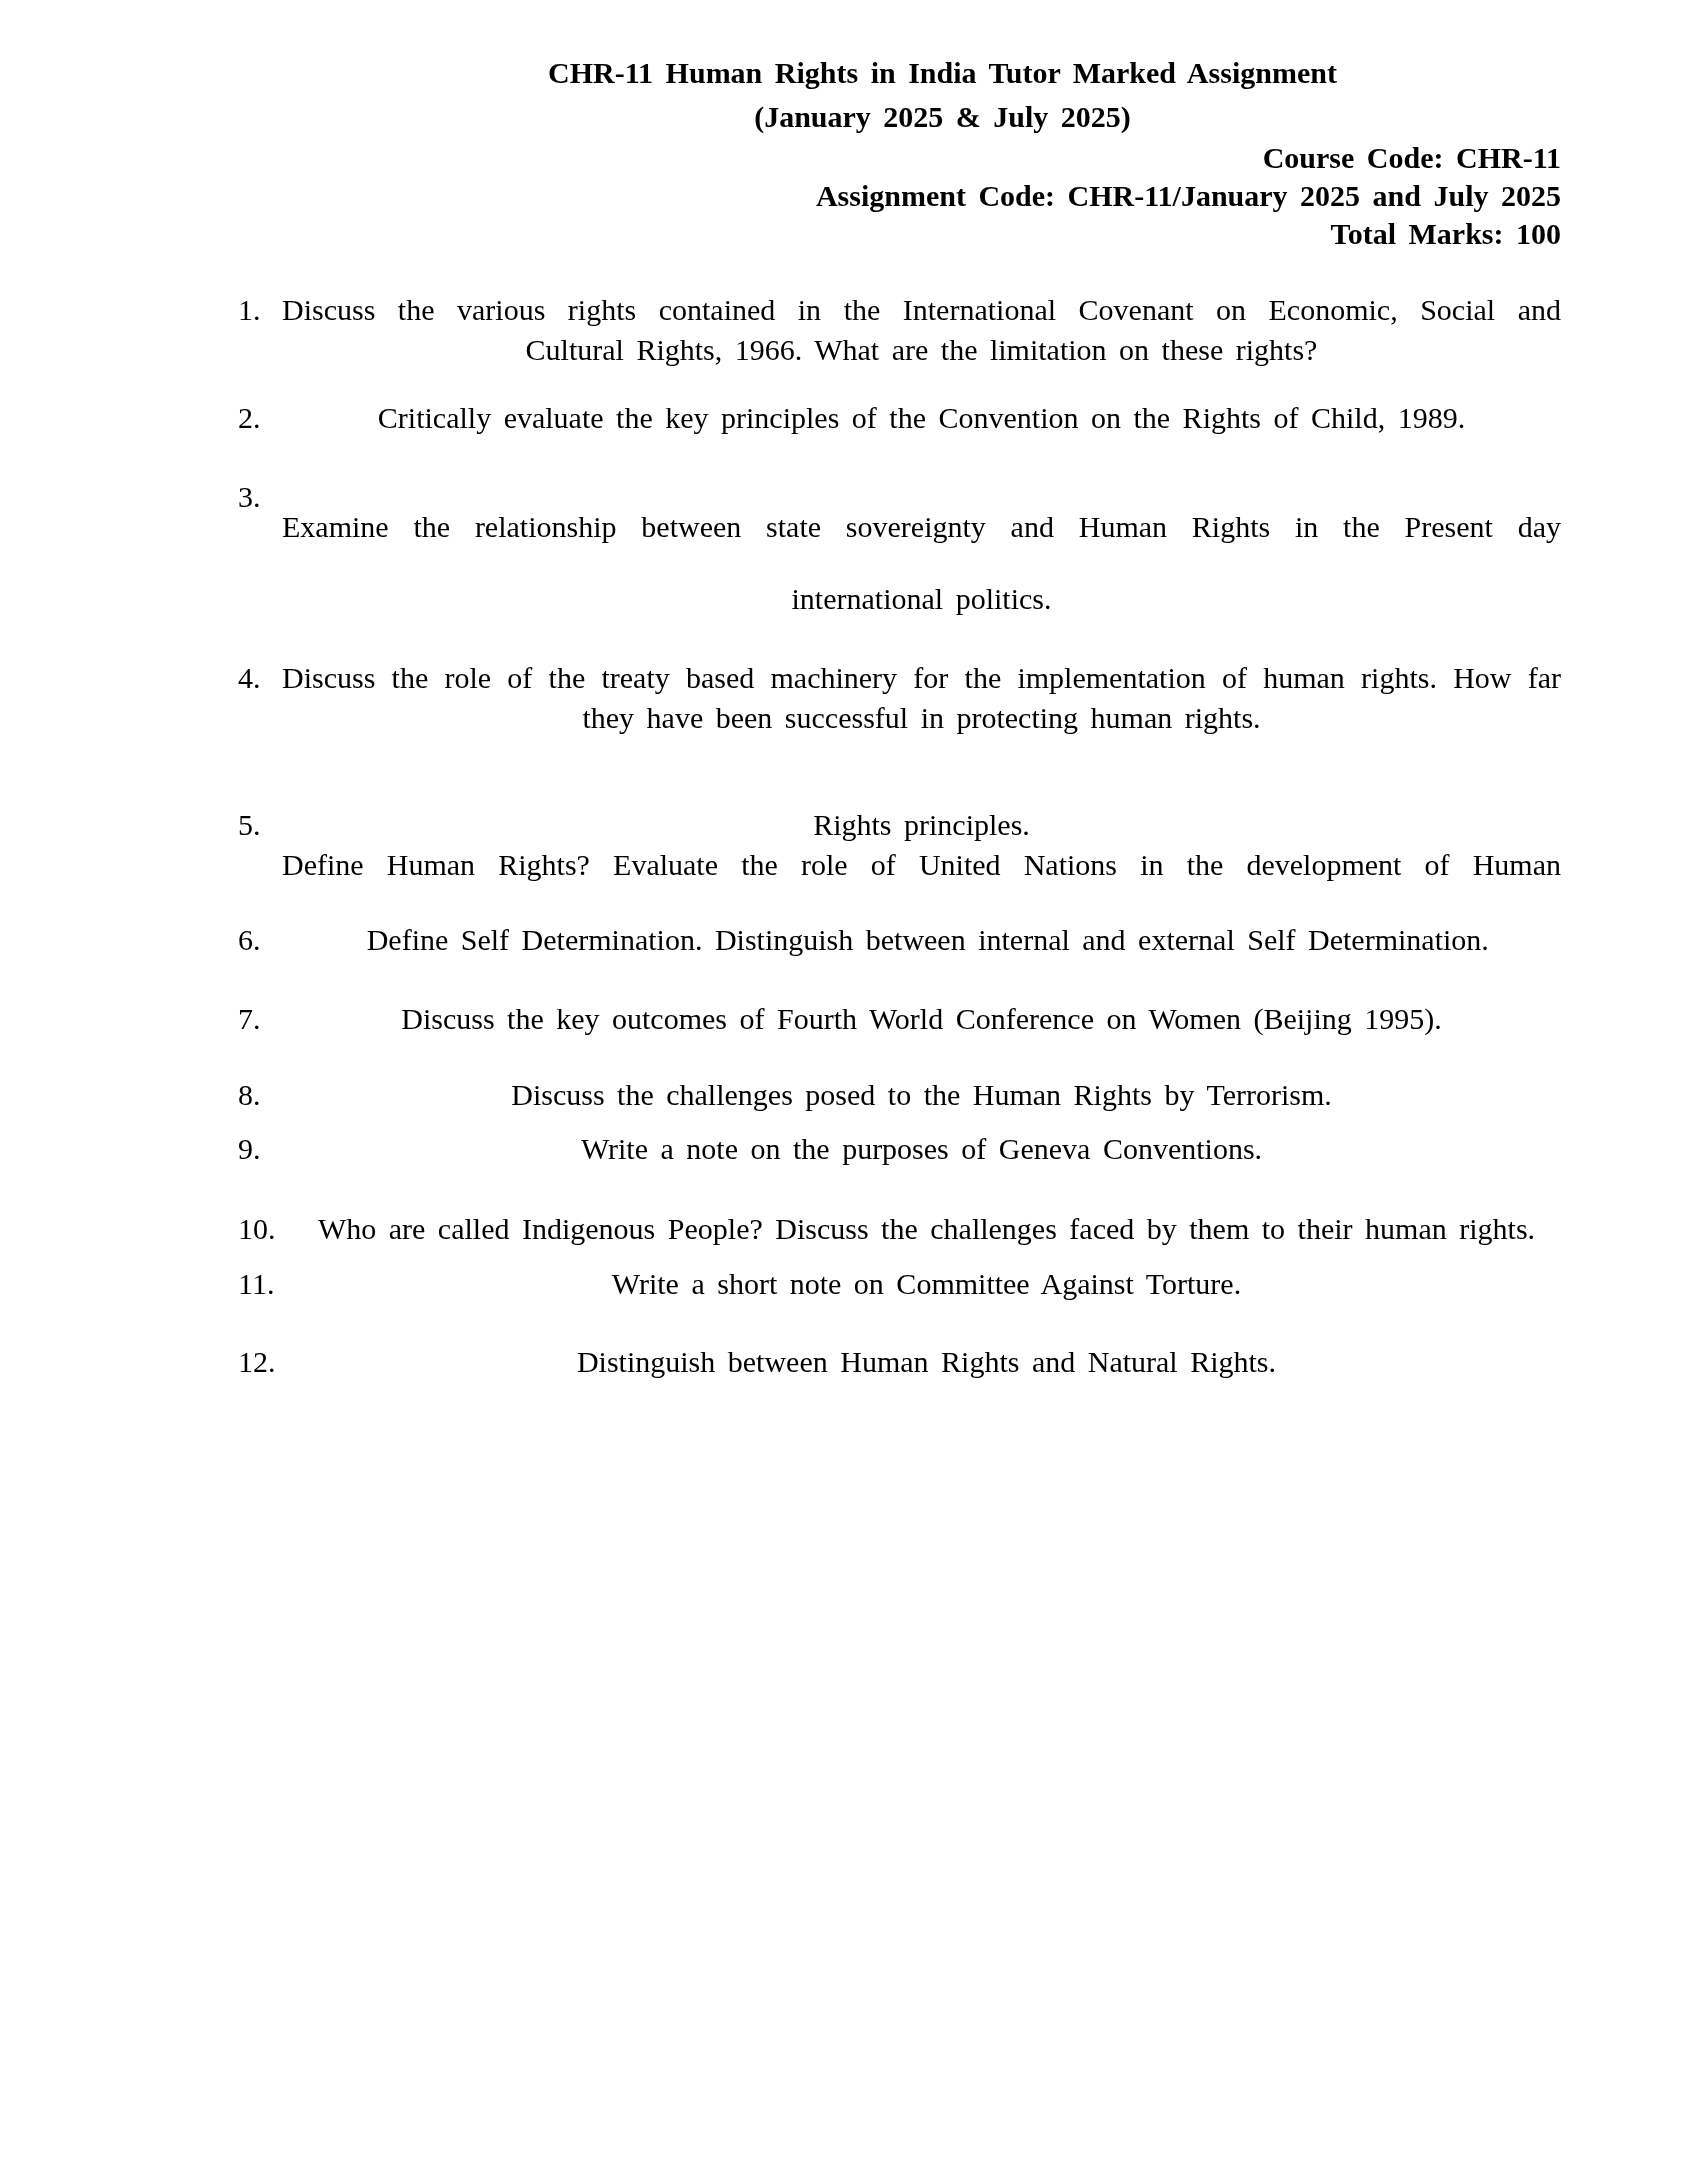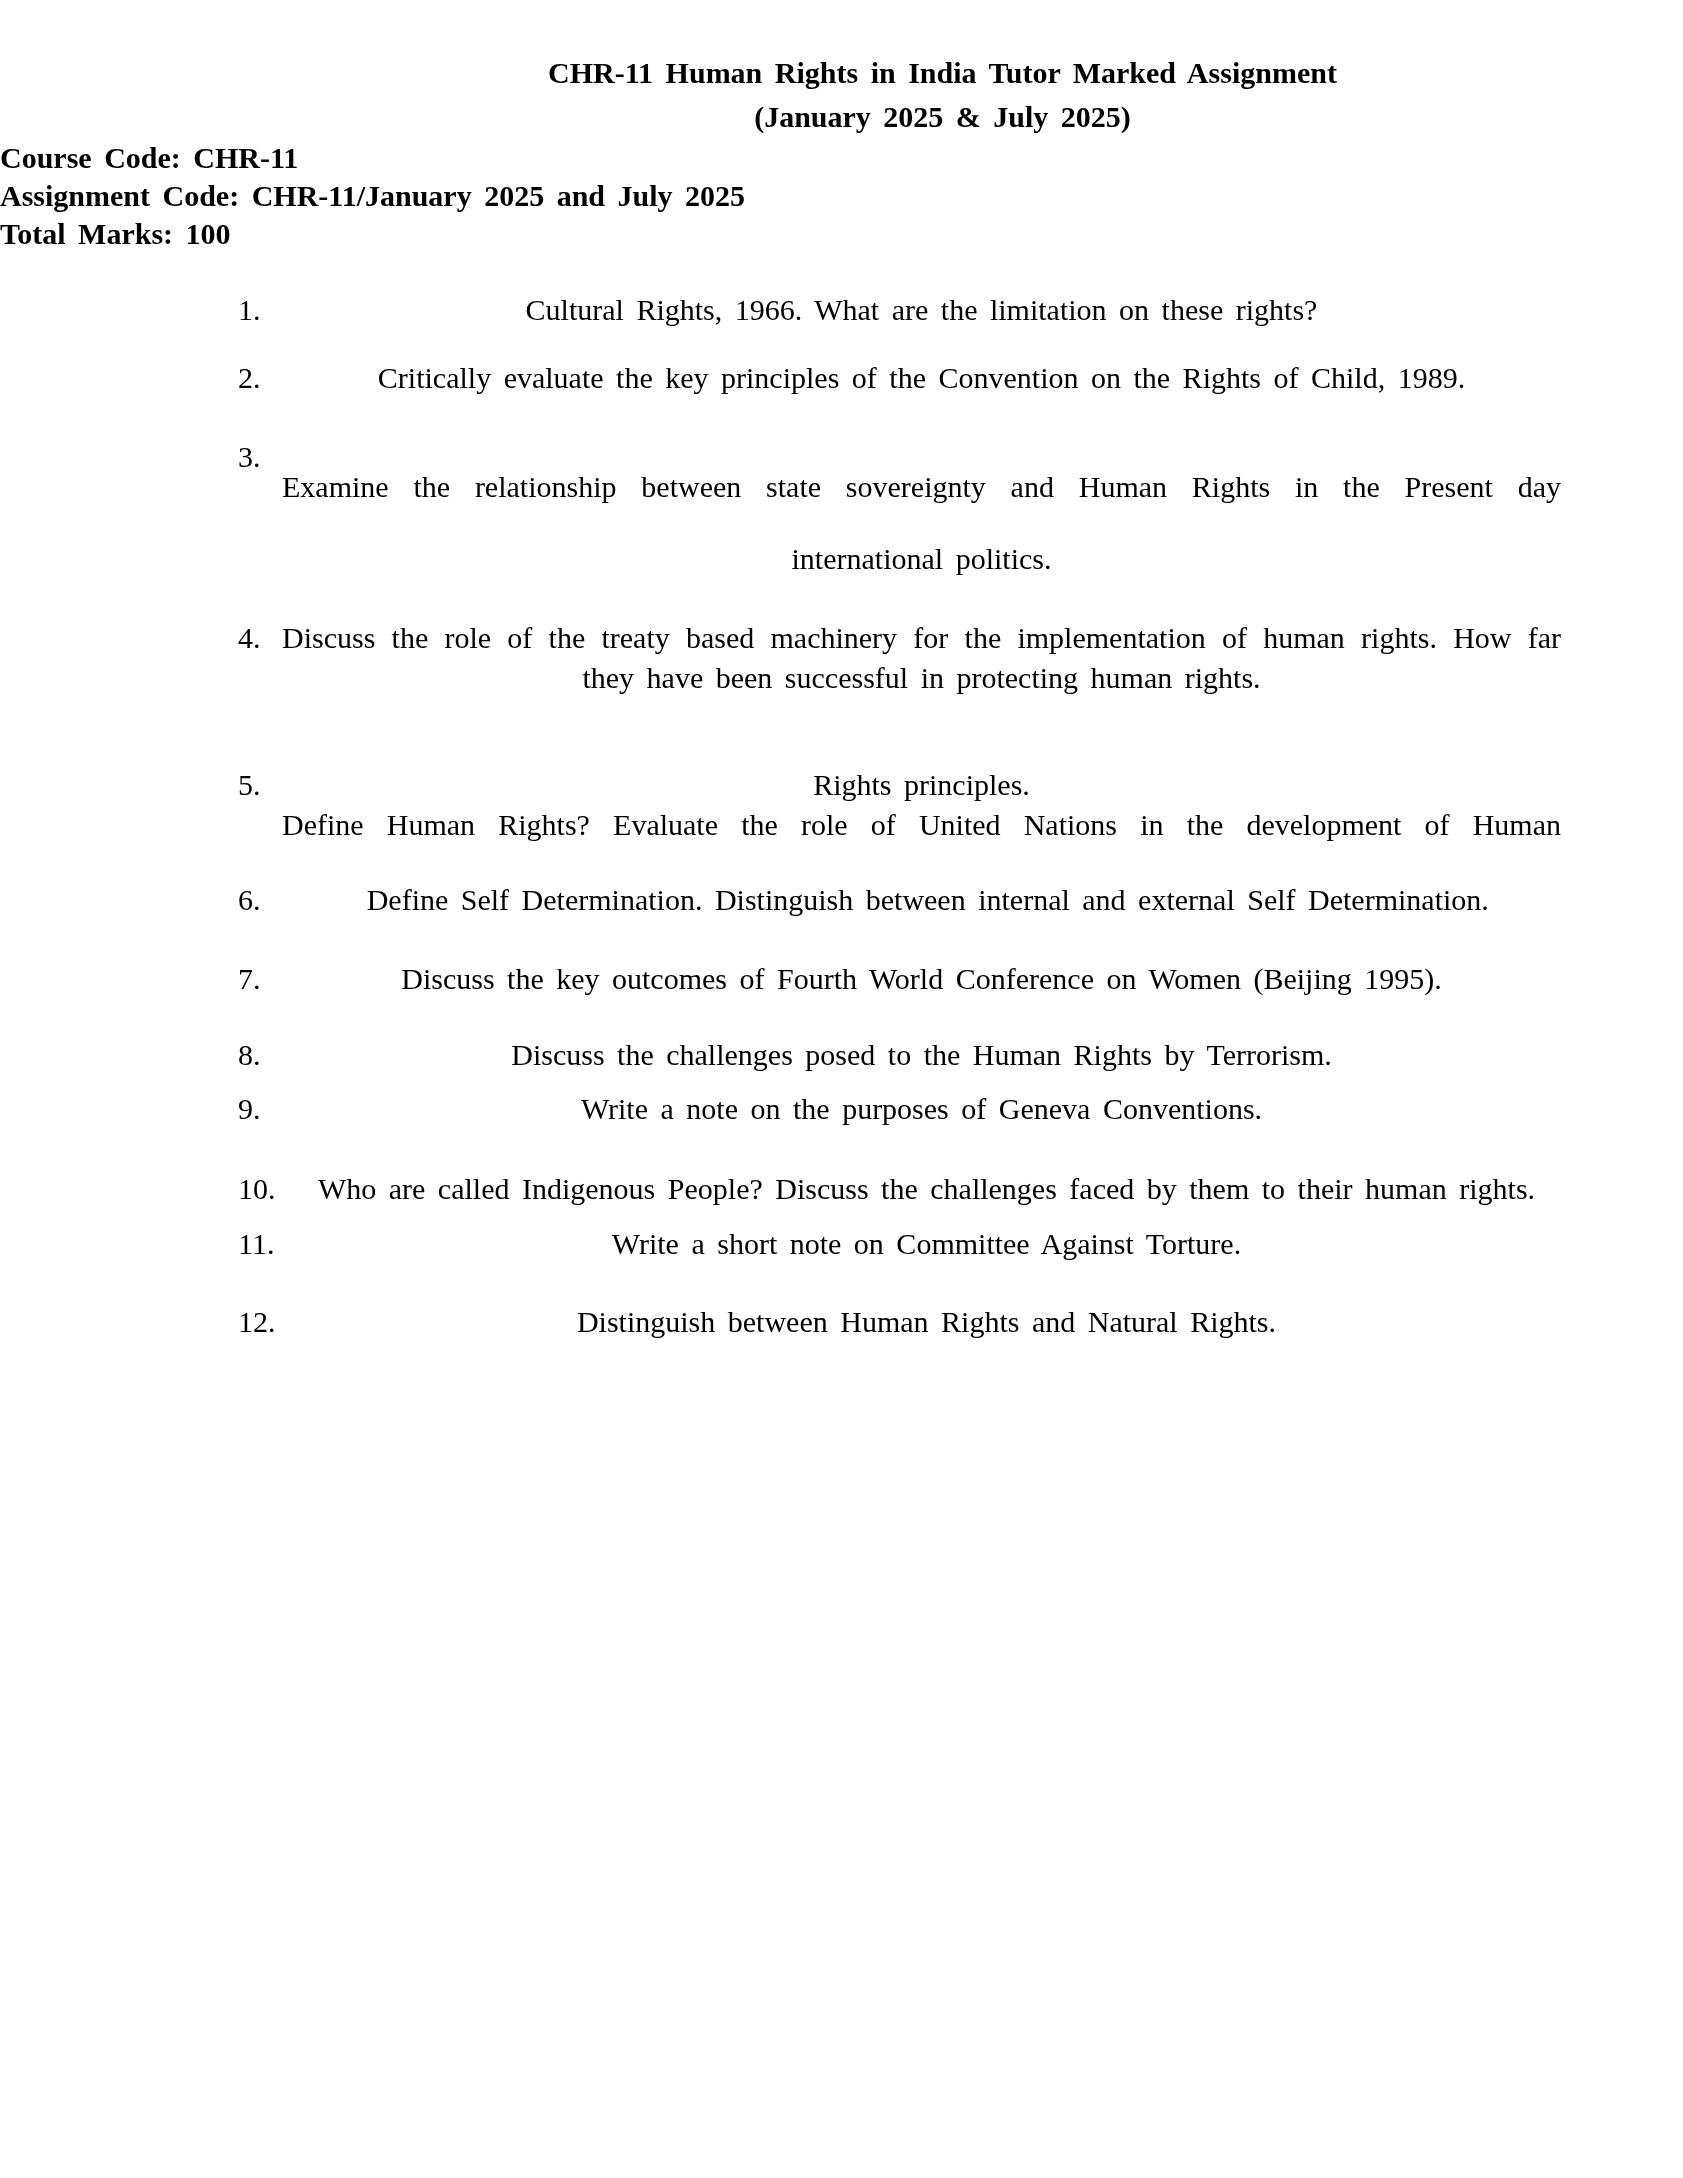--- a/index.html
+++ b/index.html
@@ -26,20 +26,21 @@
     padding-top: 51px;
     padding-left: 202px;
     text-align: center;
     font-weight: bold;
   }
   .title-line {
     line-height: 44px;
     white-space: nowrap;
   }
   .codes-block {
+    text-align: right;
     padding-right: 122px;
     font-weight: bold;
   }
   .code-line {
     line-height: 38px;
     white-space: nowrap;
   }
   .instruction {
     margin-top: 39px;
     margin-left: 173px;
@@ -95,20 +96,21 @@
     <div class="code-line">Assignment Code: CHR-11/January 2025 and July 2025</div>
     <div class="code-line">Total Marks: 100</div>
   </div>
 
 
   <div class="questions">
 
     <div class="q" style="margin-top:37px">
       <div class="num">1.</div>
       <div class="txt">
+        <div class="line jl">Discuss the various rights contained in the International Covenant on Economic, Social and</div>
         <div class="line">Cultural Rights, 1966. What are the limitation on these rights?</div>
       </div>
     </div>
 
     <div class="q" style="margin-top:28px">
       <div class="num">2.</div>
       <div class="txt">
         <div class="line">Critically evaluate the key principles of the Convention on the Rights of Child, 1989.</div>
       </div>
     </div>

